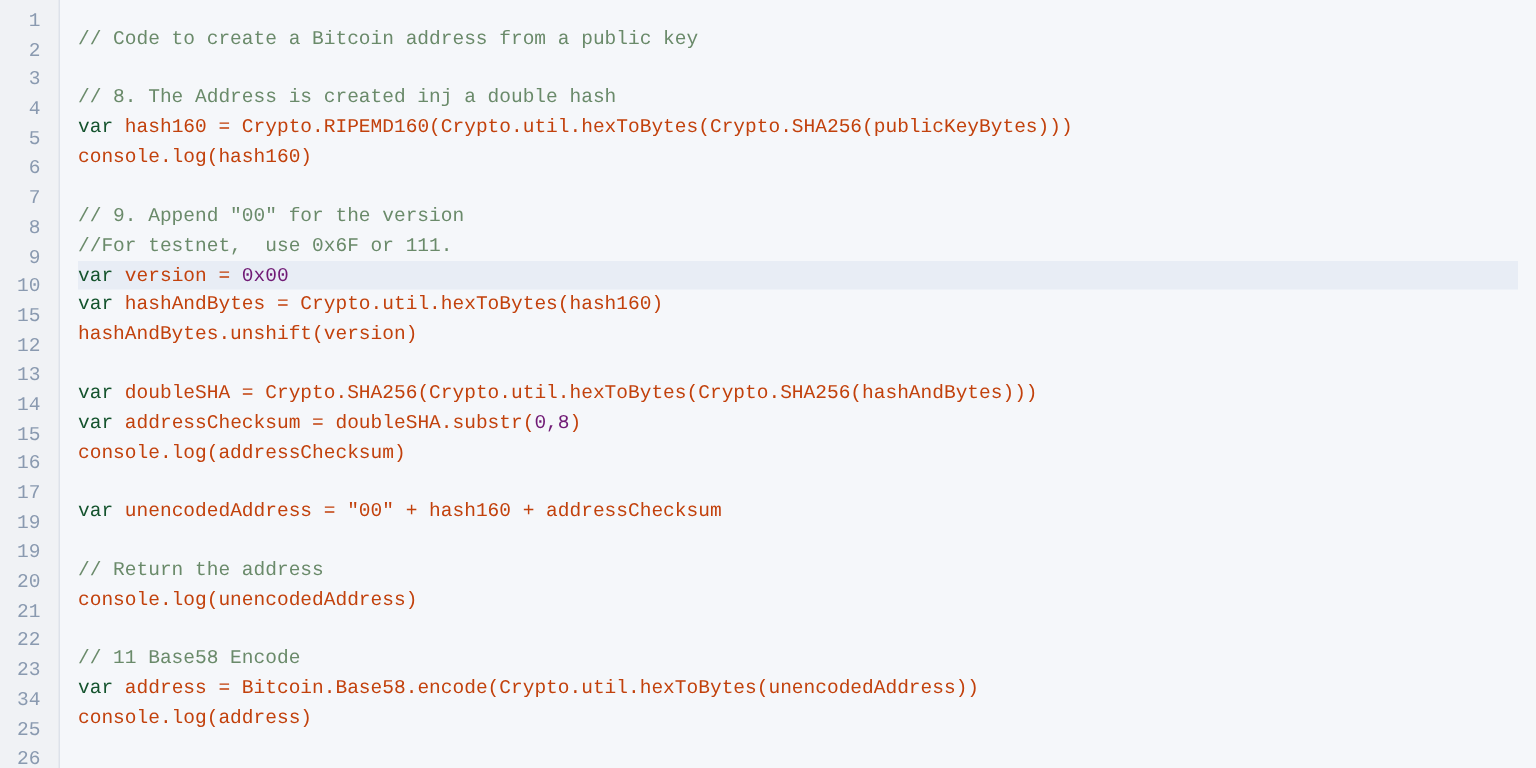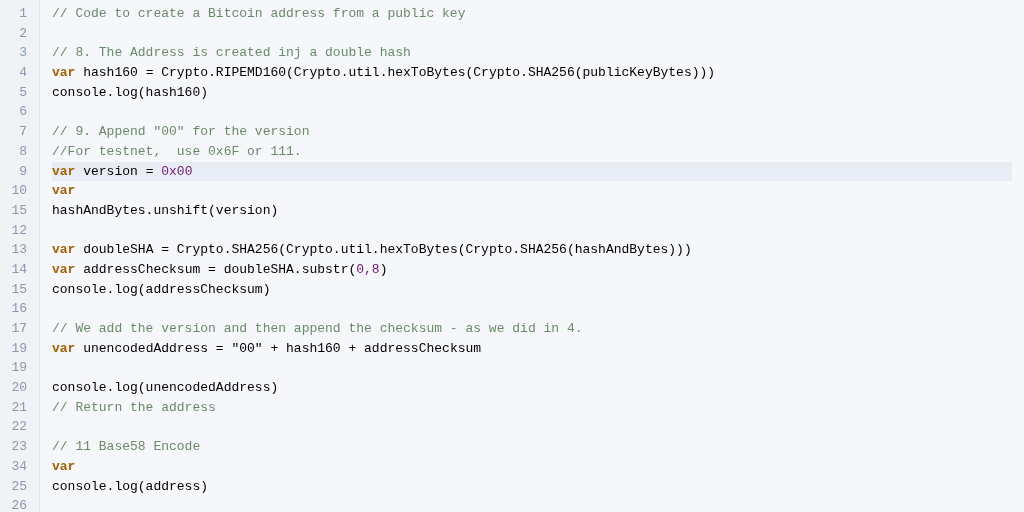--- a/index.html
+++ b/index.html
@@ -42,40 +42,40 @@
     .line-number {
       height: 19.7px;
       display: flex;
       align-items: center;
       justify-content: flex-end;
       padding-right: 4px;
     }
 
     .code-content {
       flex: 1;
-      padding: 4px 12px;
+      padding: 16px 12px;
       overflow: hidden;
       line-height: 19.7px;
     }
 
     .code-line {
       height: 19.7px;
       display: flex;
       align-items: center;
       white-space: pre;
     }
 
     .code-line.highlighted {
       background-color: #e8edf5;
     }
 
     .c-comment { color: #6a8a6a; }
-    .c-keyword { color: #a16207; font-weight: bold; }
+    .c-keyword { color: #14532d; font-weight: normal; }
     .c-highlight-red { color: #701a75; }
-    .c-normal { color: #000000; }
+    .c-normal { color: #c2410c; }
   </style>
 </head>
 <body>
 
 <div class="code-editor">
   <div class="line-numbers" id="line-numbers-container">
   <div class="line-number">1</div>
       <div class="line-number">2</div>
       <div class="line-number">3</div>
       <div class="line-number">4</div>
@@ -105,30 +105,29 @@
   <div class="code-content" id="code-content-container">
   <div class="code-line"><span class="c-comment">// Code to create a Bitcoin address from a public key</span></div>
       <div class="code-line">&nbsp;</div>
       <div class="code-line"><span class="c-comment">// 8. The Address is created inj a double hash</span></div>
       <div class="code-line"><span class="c-keyword">var </span><span class="c-normal">hash160 = Crypto.RIPEMD160(Crypto.util.hexToBytes(Crypto.SHA256(publicKeyBytes)))</span></div>
       <div class="code-line"><span class="c-normal">console.log(hash160)</span></div>
       <div class="code-line">&nbsp;</div>
       <div class="code-line"><span class="c-comment">// 9. Append "00" for the version</span></div>
       <div class="code-line"><span class="c-comment">//For testnet,  use 0x6F or 111.</span></div>
       <div class="code-line highlighted"><span class="c-keyword">var </span><span class="c-normal">version = </span><span class="c-highlight-red">0x00</span></div>
-      <div class="code-line"><span class="c-keyword">var </span></div>
+      <div class="code-line"><span class="c-keyword">var </span><span class="c-normal">hashAndBytes = Crypto.util.hexToBytes(hash160)</span></div>
       <div class="code-line"><span class="c-normal">hashAndBytes.unshift(version)</span></div>
       <div class="code-line">&nbsp;</div>
       <div class="code-line"><span class="c-keyword">var </span><span class="c-normal">doubleSHA = Crypto.SHA256(Crypto.util.hexToBytes(Crypto.SHA256(hashAndBytes)))</span></div>
       <div class="code-line"><span class="c-keyword">var </span><span class="c-normal">addressChecksum = doubleSHA.substr(</span><span class="c-highlight-red">0,8</span><span class="c-normal">)</span></div>
       <div class="code-line"><span class="c-normal">console.log(addressChecksum)</span></div>
       <div class="code-line">&nbsp;</div>
-      <div class="code-line"><span class="c-comment">// We add the version and then append the checksum - as we did in 4.</span></div>
       <div class="code-line"><span class="c-keyword">var </span><span class="c-normal">unencodedAddress = "00" + hash160 + addressChecksum</span></div>
       <div class="code-line">&nbsp;</div>
+      <div class="code-line"><span class="c-comment">// Return the address</span></div>
       <div class="code-line"><span class="c-normal">console.log(unencodedAddress)</span></div>
-      <div class="code-line"><span class="c-comment">// Return the address</span></div>
       <div class="code-line">&nbsp;</div>
       <div class="code-line"><span class="c-comment">// 11 Base58 Encode</span></div>
-      <div class="code-line"><span class="c-keyword">var </span></div>
+      <div class="code-line"><span class="c-keyword">var </span><span class="c-normal">address = Bitcoin.Base58.encode(Crypto.util.hexToBytes(unencodedAddress))</span></div>
       <div class="code-line"><span class="c-normal">console.log(address)</span></div>
     </div>
 </div>
 
 </body></html>

